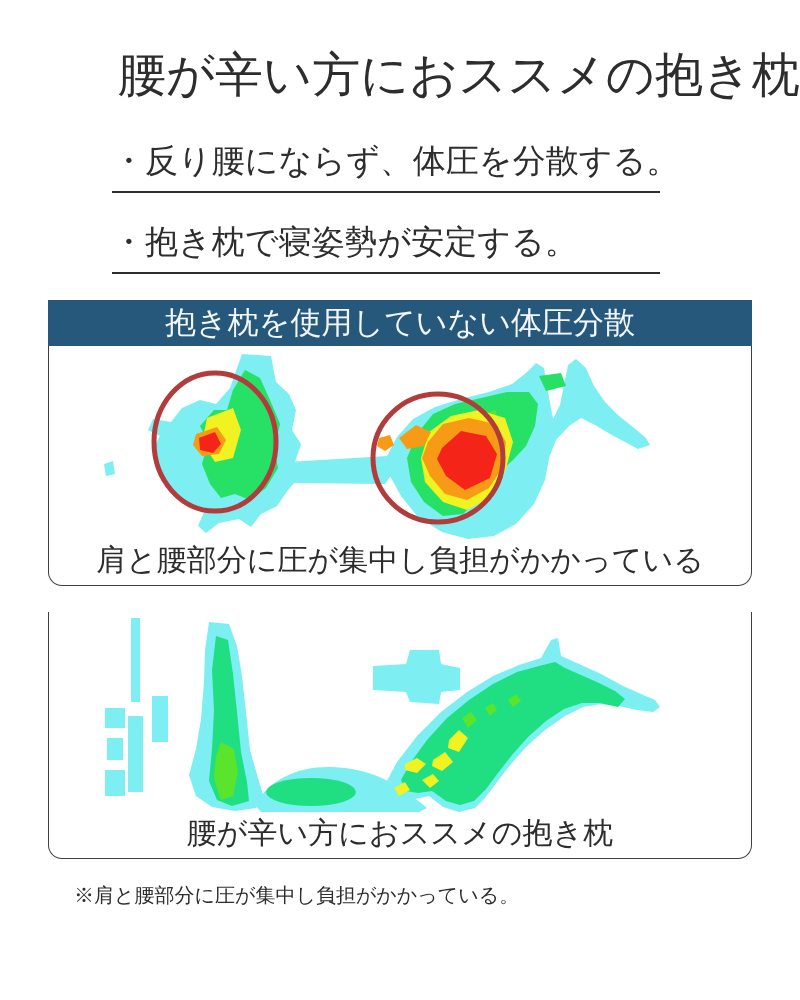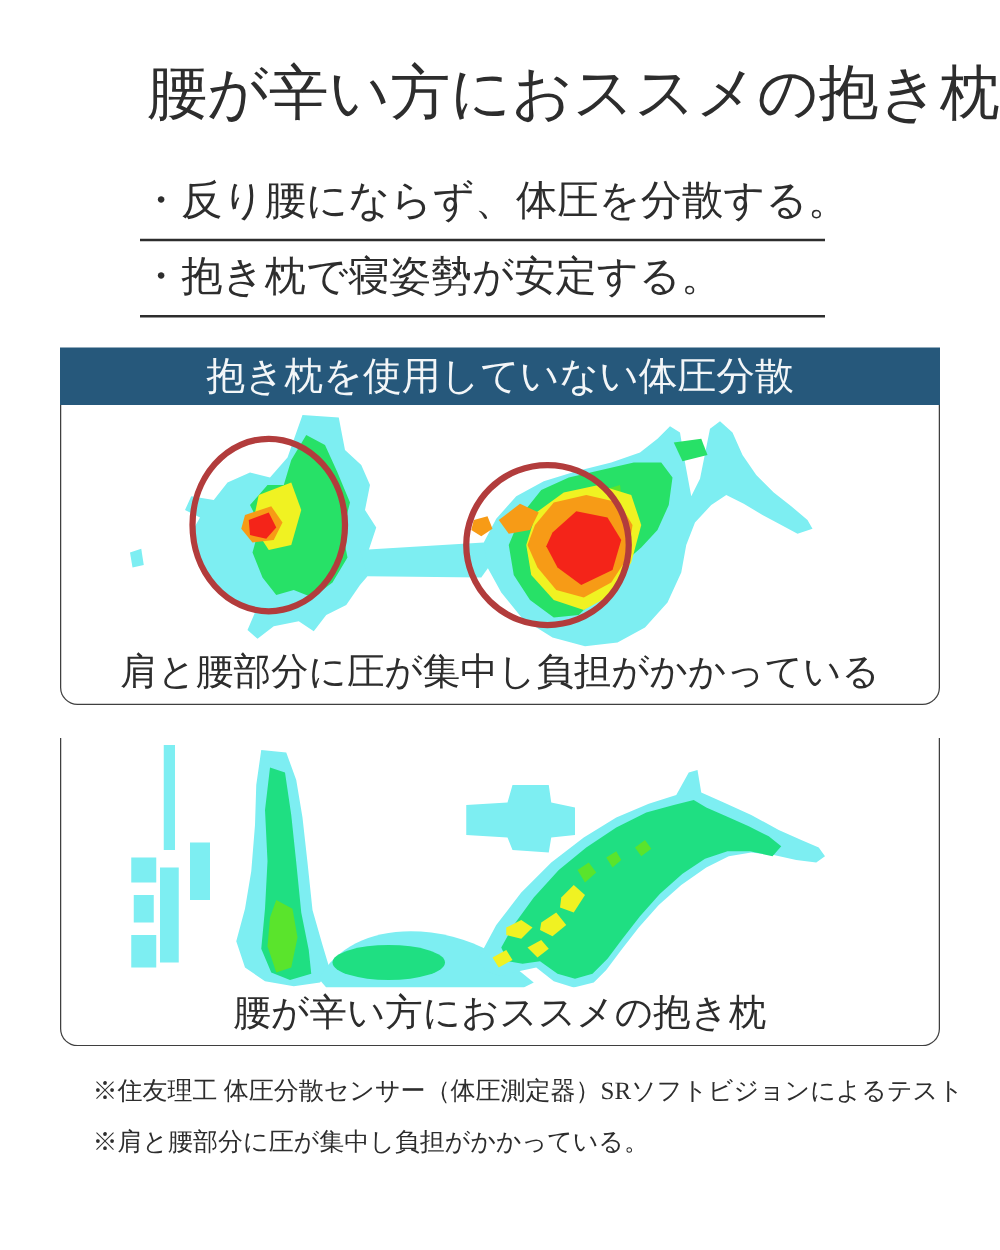--- a/index.html
+++ b/index.html
@@ -9,21 +9,21 @@
     color:var(--body_text,#2d2d2d);
   }
   .title{
     margin-top:44px;text-align:right;font-size:48px;line-height:1.3;
     letter-spacing:0px;color:var(--body_text,#2d2d2d);white-space:nowrap;
   }
   .bullets{list-style:none;margin:32px 0 0 112px;padding:0;width:548px;}
   .bullets li{
     font-size:33px;line-height:46px;white-space:nowrap;
     border-bottom:2px solid var(--underline,#2d2d2d);
-    padding:0 0 7px 0;margin-bottom:6px;
+    padding:0 0 7px 0;margin-bottom:26px;
   }
   .panel{
     margin:0 48px;border:1px solid var(--panel_border,#3f3f3f);border-top:none;
     border-radius:0 0 14px 14px;background:#fff;
   }
   .panel-1{margin-top:24px;}
   .panel-2{margin-top:26px;}
   .panel-header{
     margin:0 -1px;text-align:center;
     background:var(--header_bg,#26587b);color:var(--header_text,#f3f6f8);
@@ -111,15 +111,14 @@
       <path fill="#f0f222" d="M384,148 L396,140 L404,150 L393,159 L383,154 Z"></path>
       <path fill="#f0f222" d="M356,152 L368,146 L377,152 L368,161 L356,158 Z"></path>
       <path fill="#f0f222" d="M373,168 L384,162 L390,169 L381,176 Z"></path>
       <path fill="#f0f222" d="M345,176 L356,170 L361,178 L350,184 Z"></path>
     </g>
   </svg>
   <div class="panel-caption">腰が辛い方におススメの抱き枕</div>
 </div>
 
 <div class="footnotes">
-  <div>※住友理工 体圧分散センサー（体圧測定器）SRソフトビジョンによるテスト</div>
   <div>※肩と腰部分に圧が集中し負担がかかっている。</div>
 </div>
 
 </body></html>

